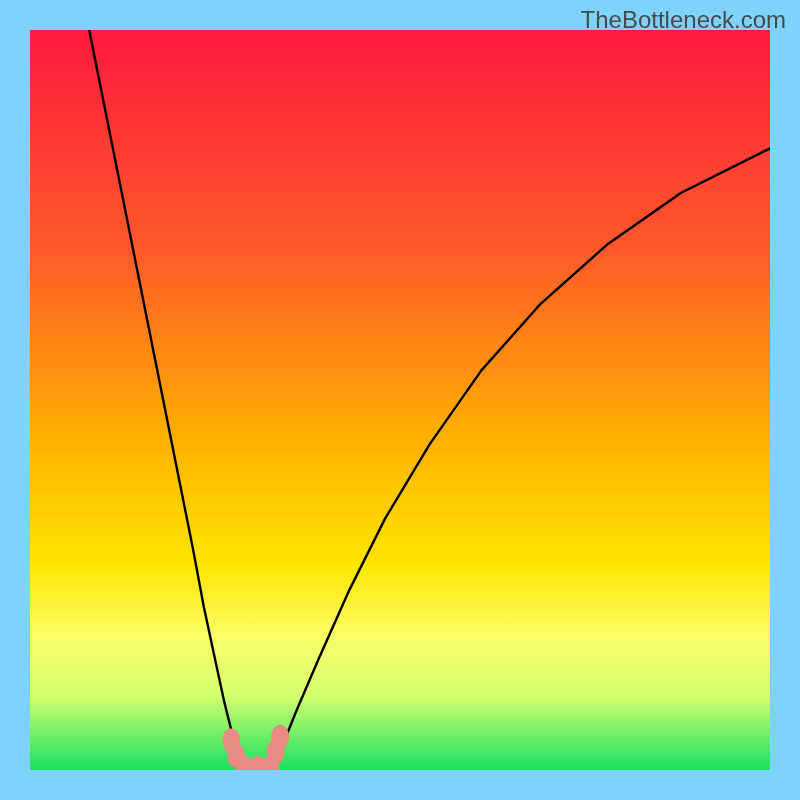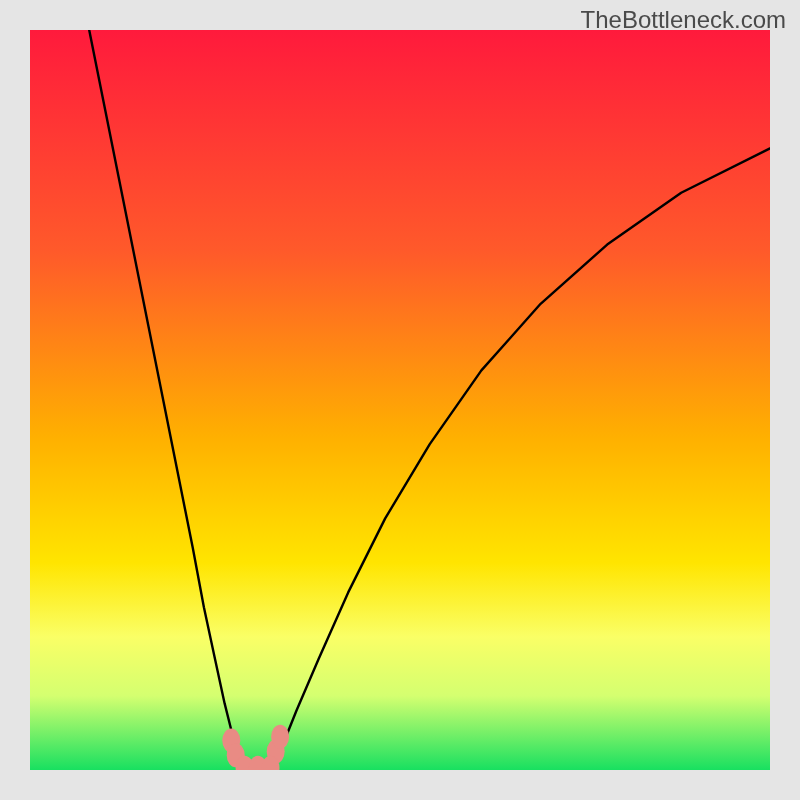--- a/index.html
+++ b/index.html
@@ -1,16 +1,16 @@
 <!DOCTYPE html>
 <html><head>
 <meta charset="utf-8">
 <style>
   html,body{margin:0;padding:0;width:800px;height:800px;overflow:hidden;background:#fff;font-family:Arial,Helvetica,sans-serif}
-  .frame{position:absolute;inset:0;background:#e5e5e5}
+  .frame{position:absolute;inset:0;background:#7dd3fc}
   .plot{position:absolute;left:30px;top:30px;width:740px;height:740px;overflow:hidden}
   .watermark{position:absolute;top:6px;right:14px;color:#4a4a4a;font-size:24px;font-weight:400;letter-spacing:0;z-index:5}
   svg{display:block}
 </style>
 </head>
 <body>
 
 <div class="frame">
   <div class="watermark">TheBottleneck.com</div>
   <div class="plot">

